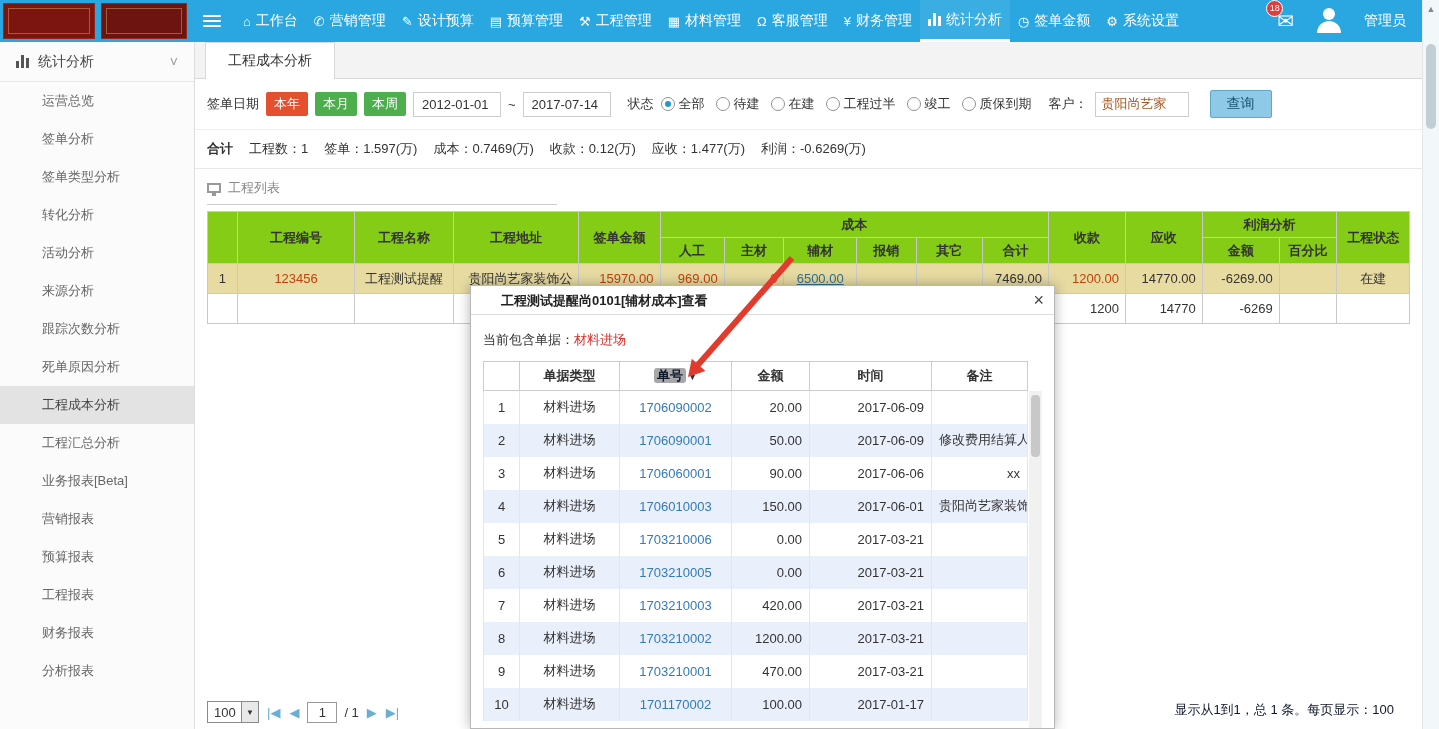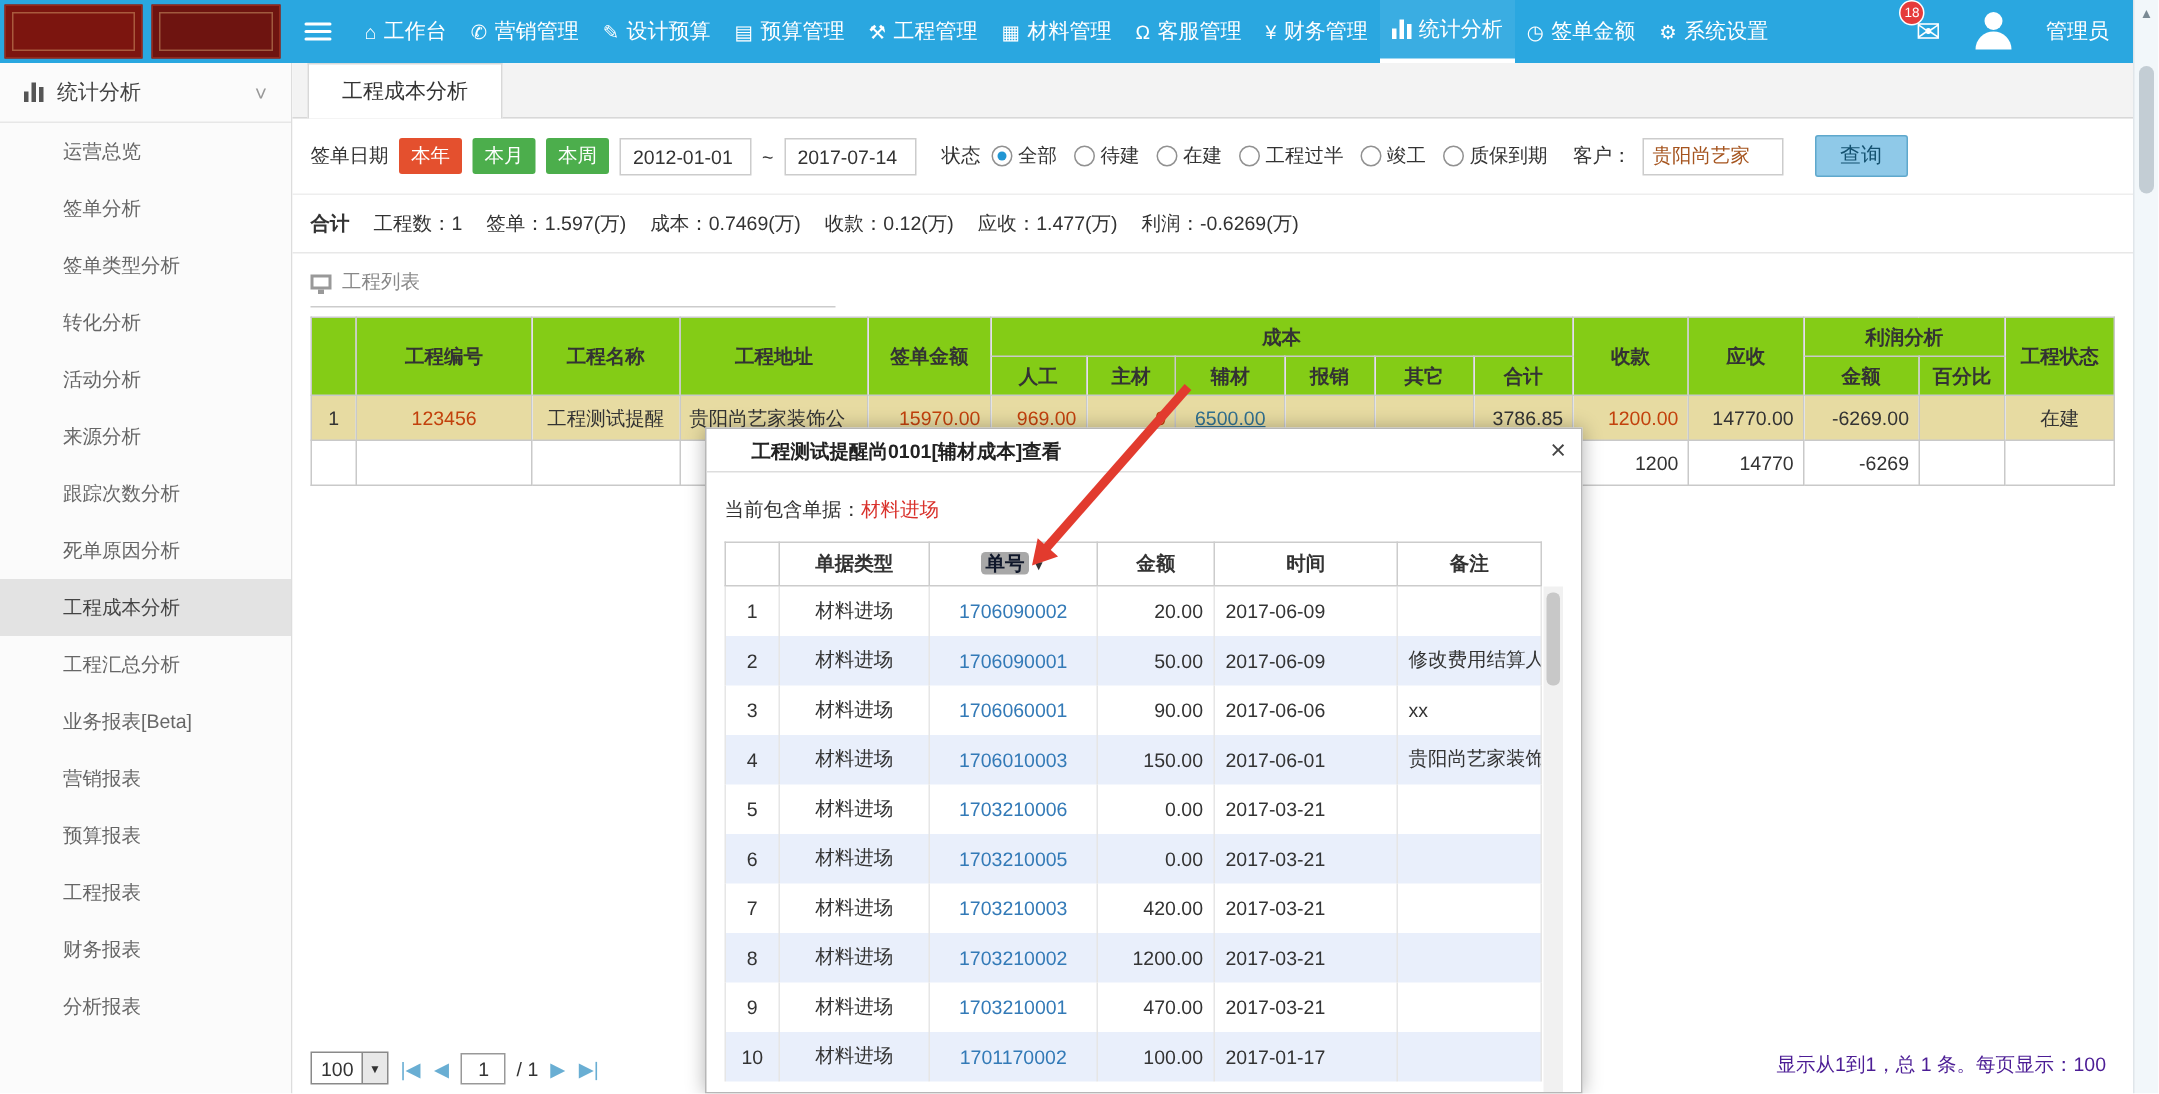--- a/index.html
+++ b/index.html
@@ -61,31 +61,31 @@
 
   .section-h{display:flex;align-items:center;gap:7px;margin:10px 12px 0;padding-bottom:7px;width:350px;border-bottom:1px solid #ccc;color:#888}
   .monitor-icon{width:14px;height:10px;border:2px solid #999;position:relative;display:inline-block}
   .monitor-icon::after{content:"";position:absolute;left:3px;bottom:-5px;width:4px;height:3px;background:#999}
 
   .gtable{border-collapse:collapse;margin:6px 12px;width:calc(100% - 24px);font-size:13px;table-layout:fixed}
   .gtable th,.gtable td{border:1px solid #c9c9c9;padding:3px 6px;overflow:hidden;white-space:nowrap}
   .gtable th{background:#84cc16;font-weight:bold;text-align:center;height:26px;cursor:pointer}
   .gtable td{height:30px}
   .row-data td{background:#e7dba2}
-  .tr{text-align:right}.tc{text-align:center}.tl{text-align:left}
+  .tr{text-align:right}.tc{text-align:center}.tl{text-align:right}
   .blue{color:#c2410c}
   .link{color:#31708f;text-decoration:underline;cursor:pointer}
 
   .pagination{position:absolute;left:12px;bottom:6px;display:flex;align-items:center;gap:7px}
   .size-box{display:flex;border:1px solid #8a8a8a;height:22px;background:#fff;cursor:pointer}
   .size-val{width:33px;display:flex;align-items:center;padding-left:6px}
   .size-arrow{width:17px;background:#e8e8e8;border-left:1px solid #8a8a8a;display:flex;align-items:center;justify-content:center;font-size:8px;color:#333}
   .pg-btn{color:#69aed3;font-size:13px;margin:0 1px;cursor:pointer}
   .pg-input{width:30px;height:21px;border:1px solid #999;display:flex;align-items:center;justify-content:center;background:#fff;cursor:text}
-  .pg-info{position:absolute;right:18px;bottom:10px;color:#4c1d95}
+  .pg-info{position:absolute;right:28px;bottom:10px;color:#0f172a}
 
   
   .modal{position:absolute;left:470px;top:285px;width:585px;height:444px;background:#fff;border:1px solid #b7b7b7;box-shadow:0 0 12px rgba(0,0,0,.3);z-index:50;overflow:hidden}
   .modal-title{height:29px;line-height:29px;border-bottom:1px solid #ddd;font-weight:bold;font-size:13px;padding-left:30px;color:#222;position:relative}
   .modal-close{position:absolute;right:10px;top:0;font-size:18px;color:#444;font-weight:normal;cursor:pointer}
   .modal-body{padding:10px 12px 0}
   .note{margin:6px 0 12px;color:#333}
   .note .red{color:#d9312b}
   .mtable-wrap{position:relative;padding-right:14px}
   .mtable{width:100%;border-collapse:collapse;font-size:13px;table-layout:fixed}
@@ -310,21 +310,21 @@
         <td class="tc">1</td>
         <td class="tc blue">123456</td>
         <td class="tc">工程测试提醒</td>
         <td class="tl">贵阳尚艺家装饰公</td>
         <td class="tr blue">15970.00</td>
         <td class="tr blue">969.00</td>
         <td class="tr blue">0</td>
         <td class="tc"><span class="link">6500.00</span></td>
         <td class="tr"></td>
         <td class="tr"></td>
-        <td class="tr">3786.85</td>
+        <td class="tr">7469.00</td>
         <td class="tr blue">1200.00</td>
         <td class="tr">14770.00</td>
         <td class="tr">-6269.00</td>
         <td class="tc"></td>
         <td class="tc">在建</td>
       </tr>
       <tr>
         <td></td>
         <td></td>
         <td></td>

